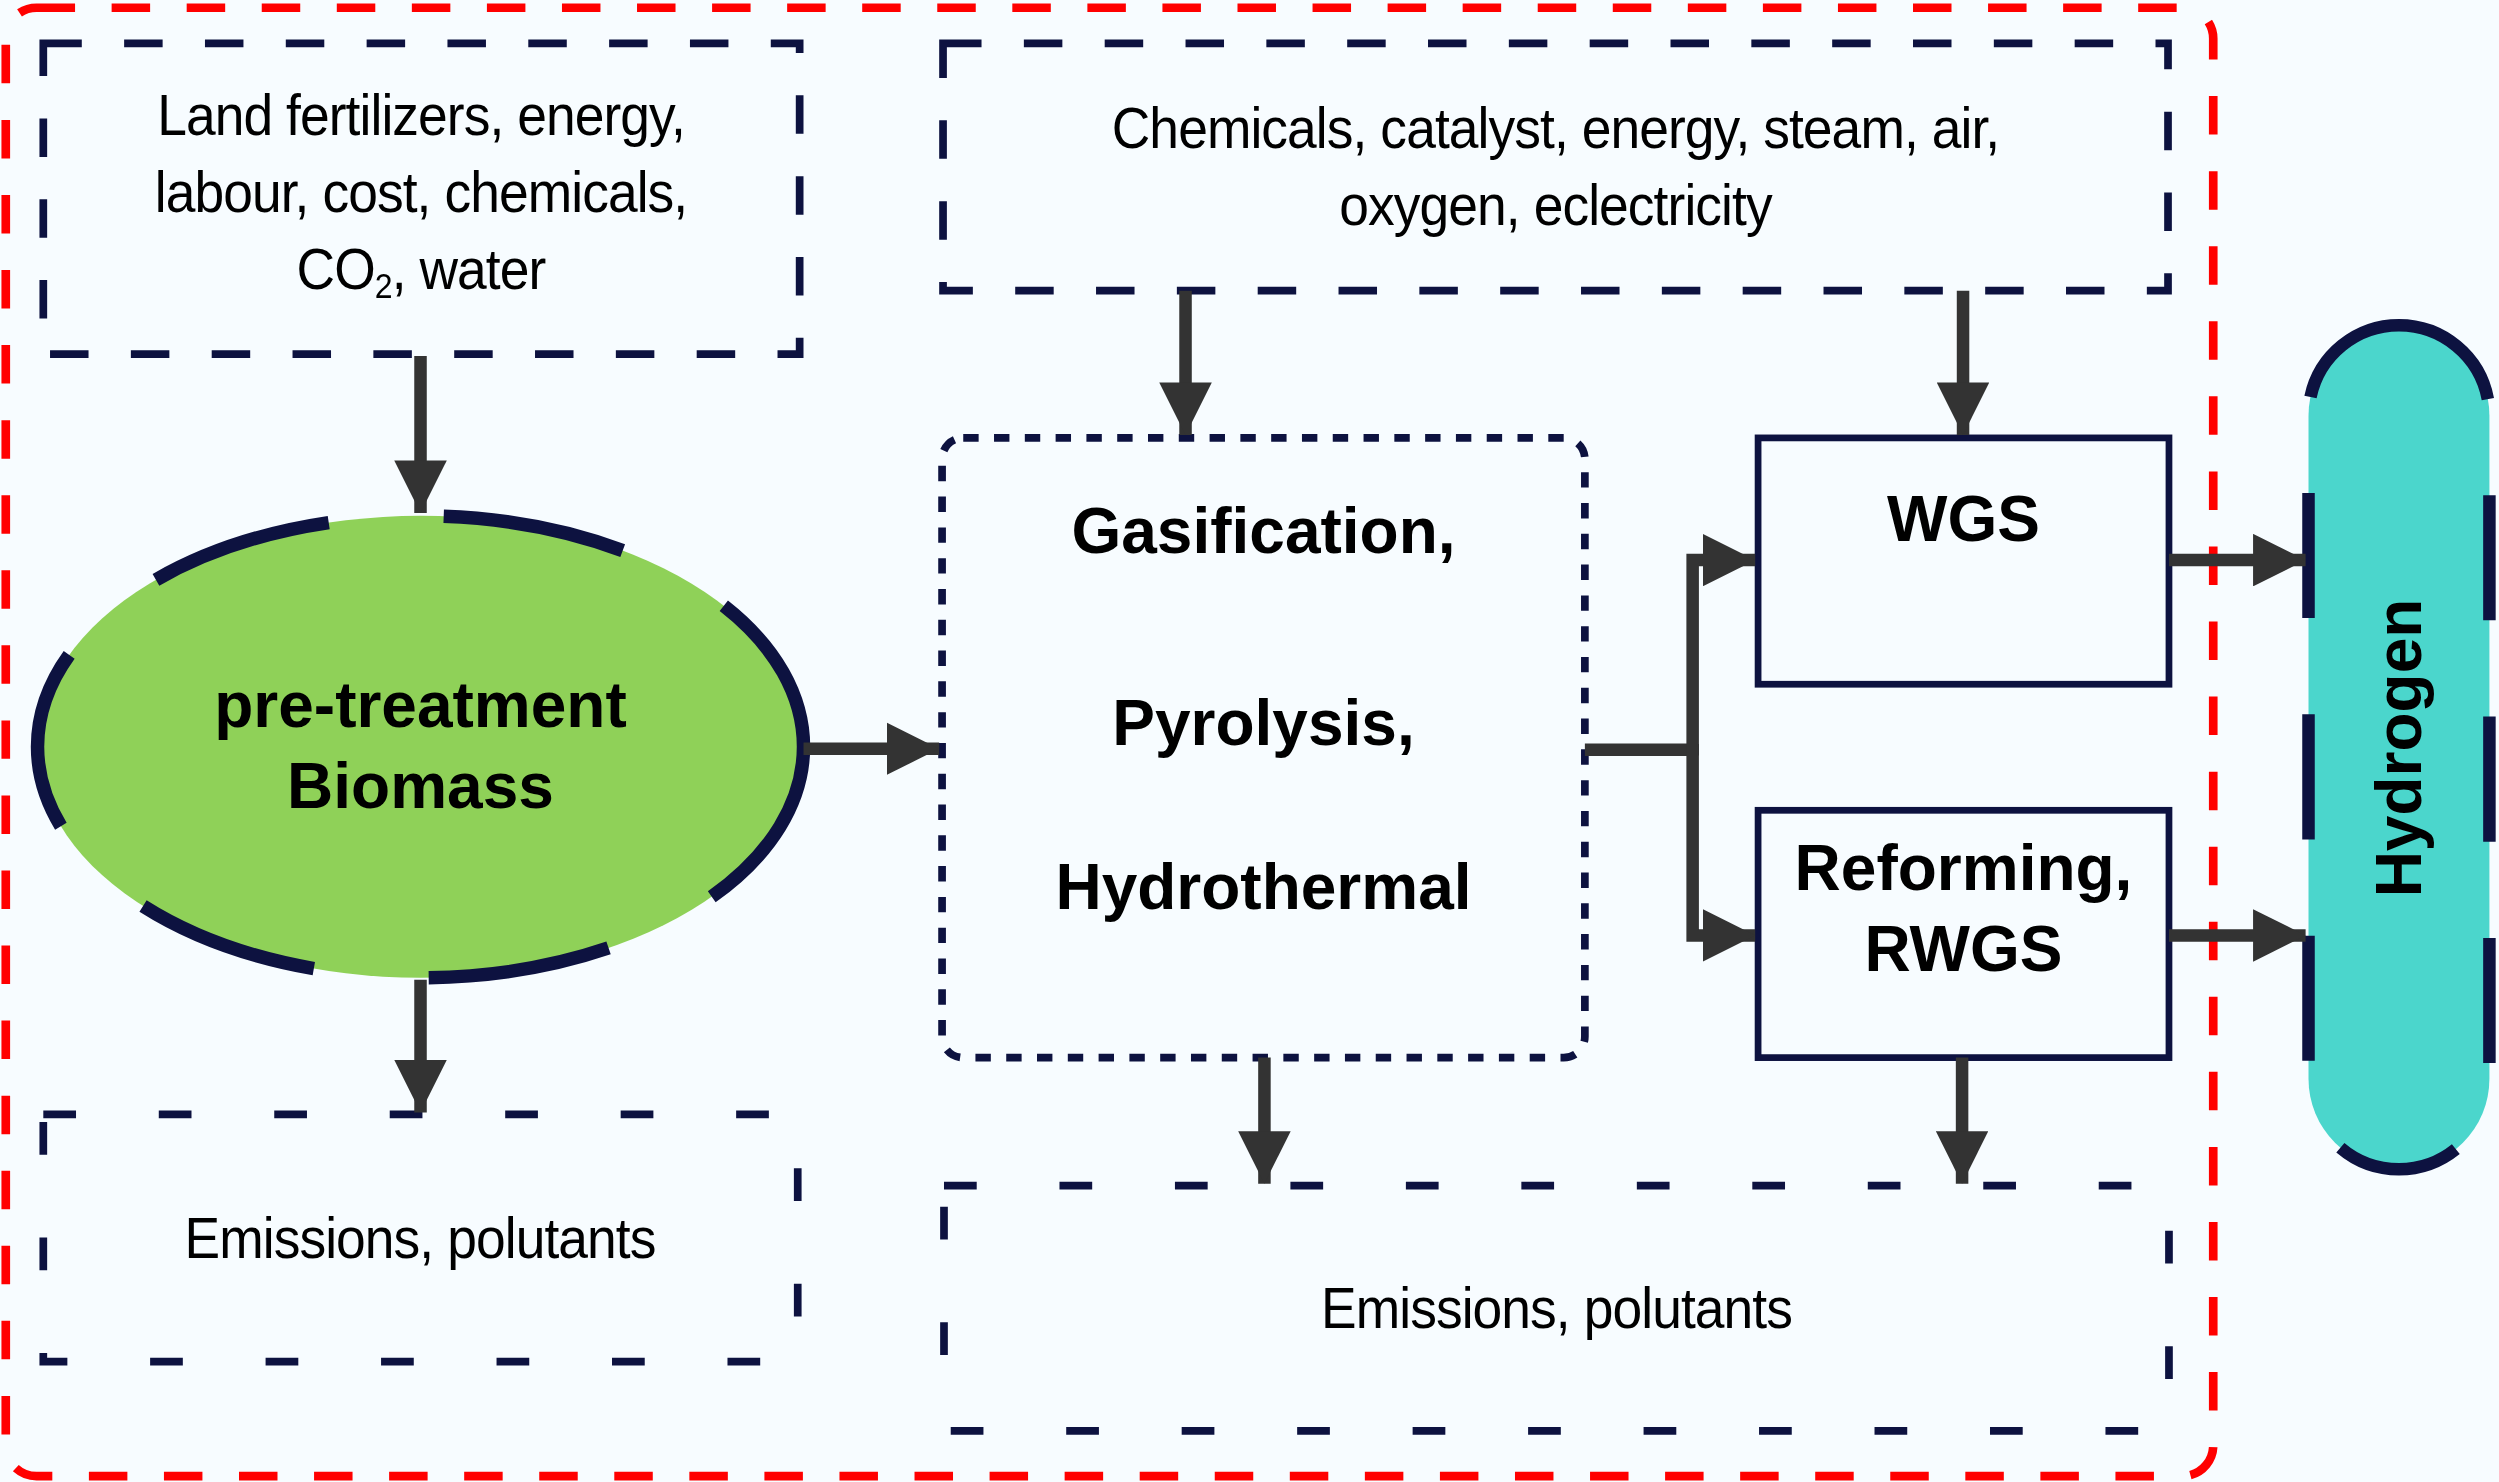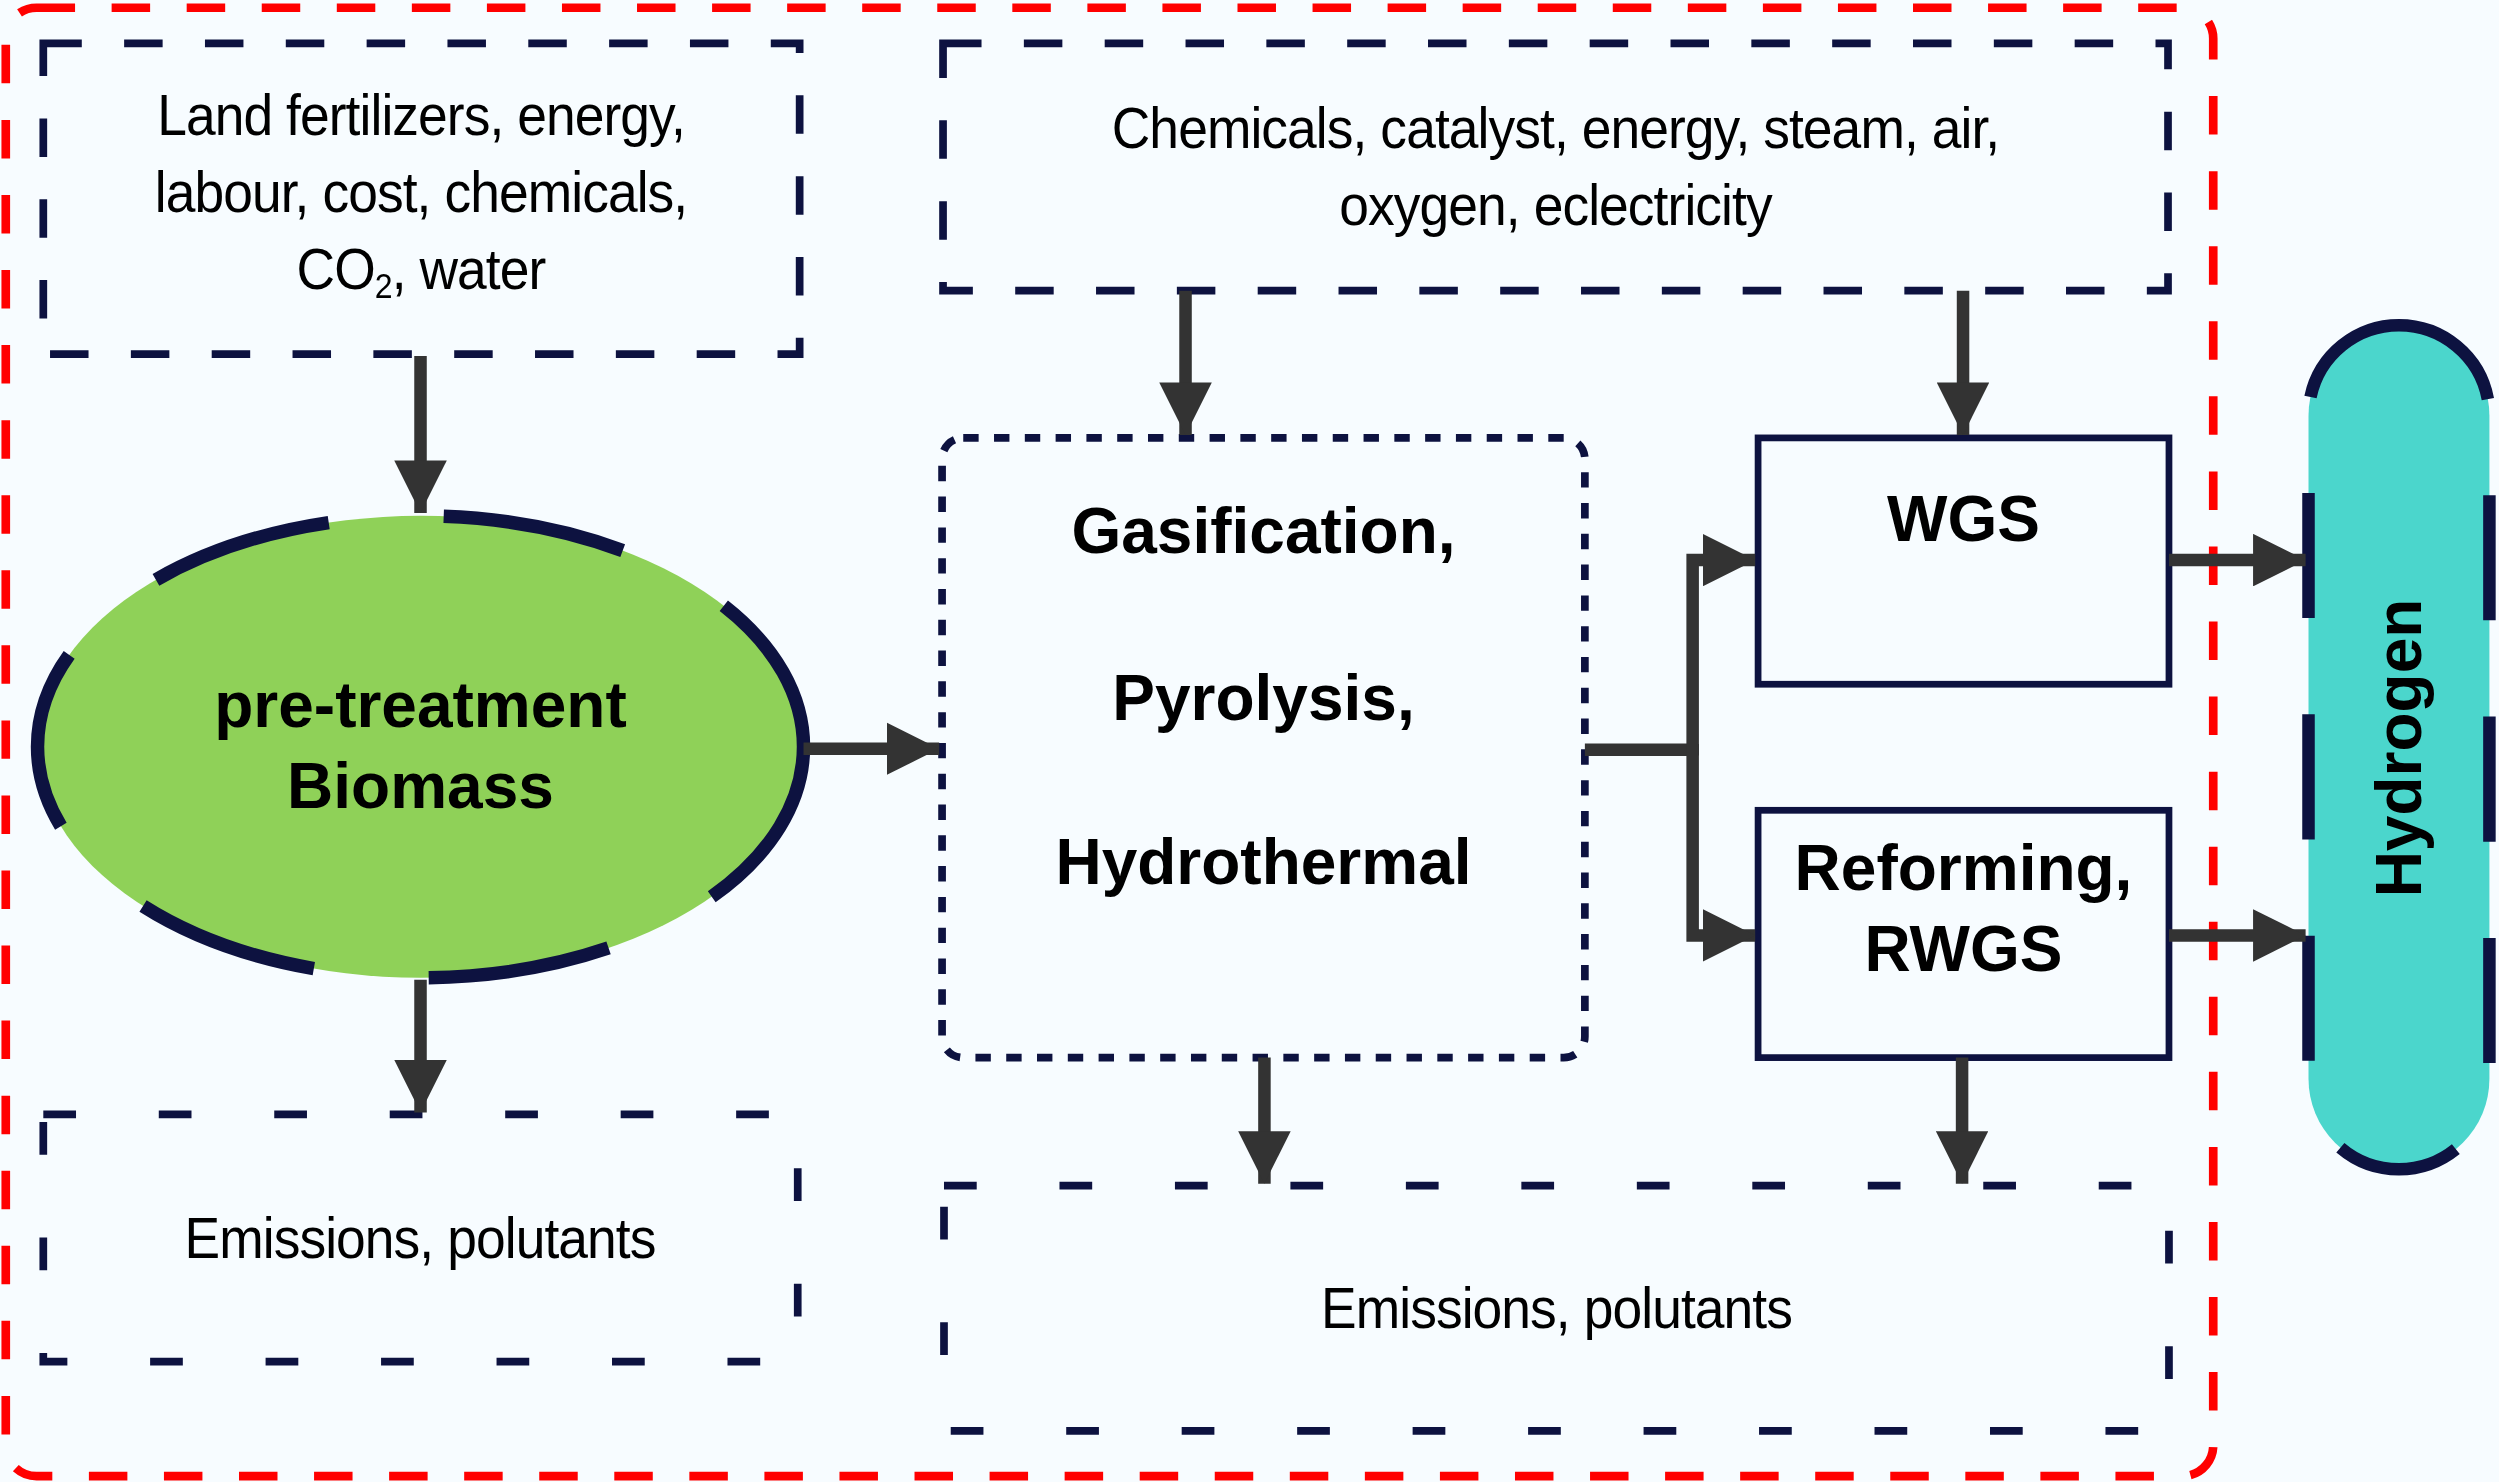--- a/index.html
+++ b/index.html
@@ -72,21 +72,21 @@
   <span>Chemicals, catalyst, energy, steam, air,</span>
   <span>oxygen, eclectricity</span>
 </div>
 
 <div class="lbl bold" style="left:38px; top:664px; width:765px; height:164px; line-height:81px;">
   <span>pre-treatment</span>
   <span>Biomass</span>
 </div>
 
 <div class="lbl bold" style="left:942px; top:491px; width:643px; height:520px; justify-content:flex-start;">
-  <span style="line-height:81px; margin-bottom:58px;">Gasification,</span>
+  <span style="line-height:81px; margin-bottom:83px;">Gasification,</span>
   <span style="line-height:81px; margin-bottom:83px;margin-top:28px;">Pyrolysis,</span>
   <span style="line-height:81px;text-align:right;">Hydrothermal</span>
 </div>
 
 <div class="lbl bold" style="left:1758px; top:471px; width:411px; height:96px; line-height:96px;">
   <span>WGS</span>
 </div>
 
 <div class="lbl bold" style="left:1758px; top:810px; width:411px; height:183px; line-height:81px; padding-top:7.7px;">
   <span>Reforming,</span>

